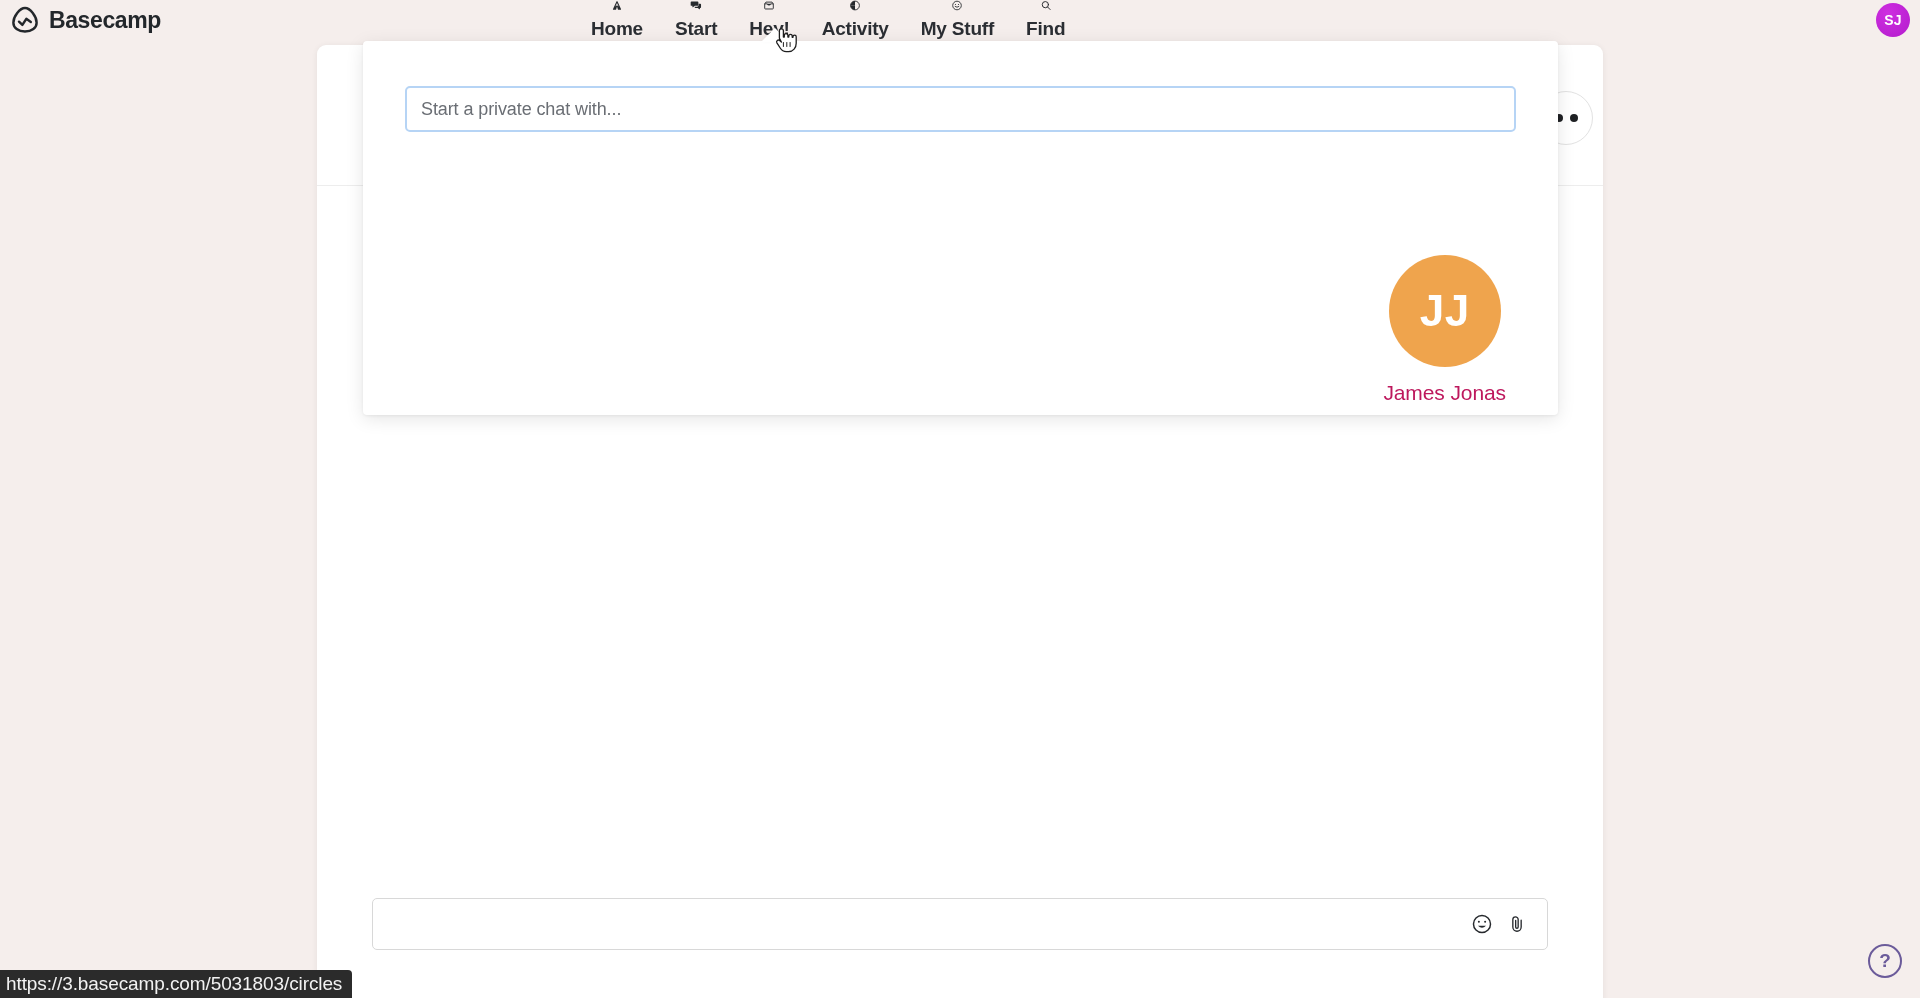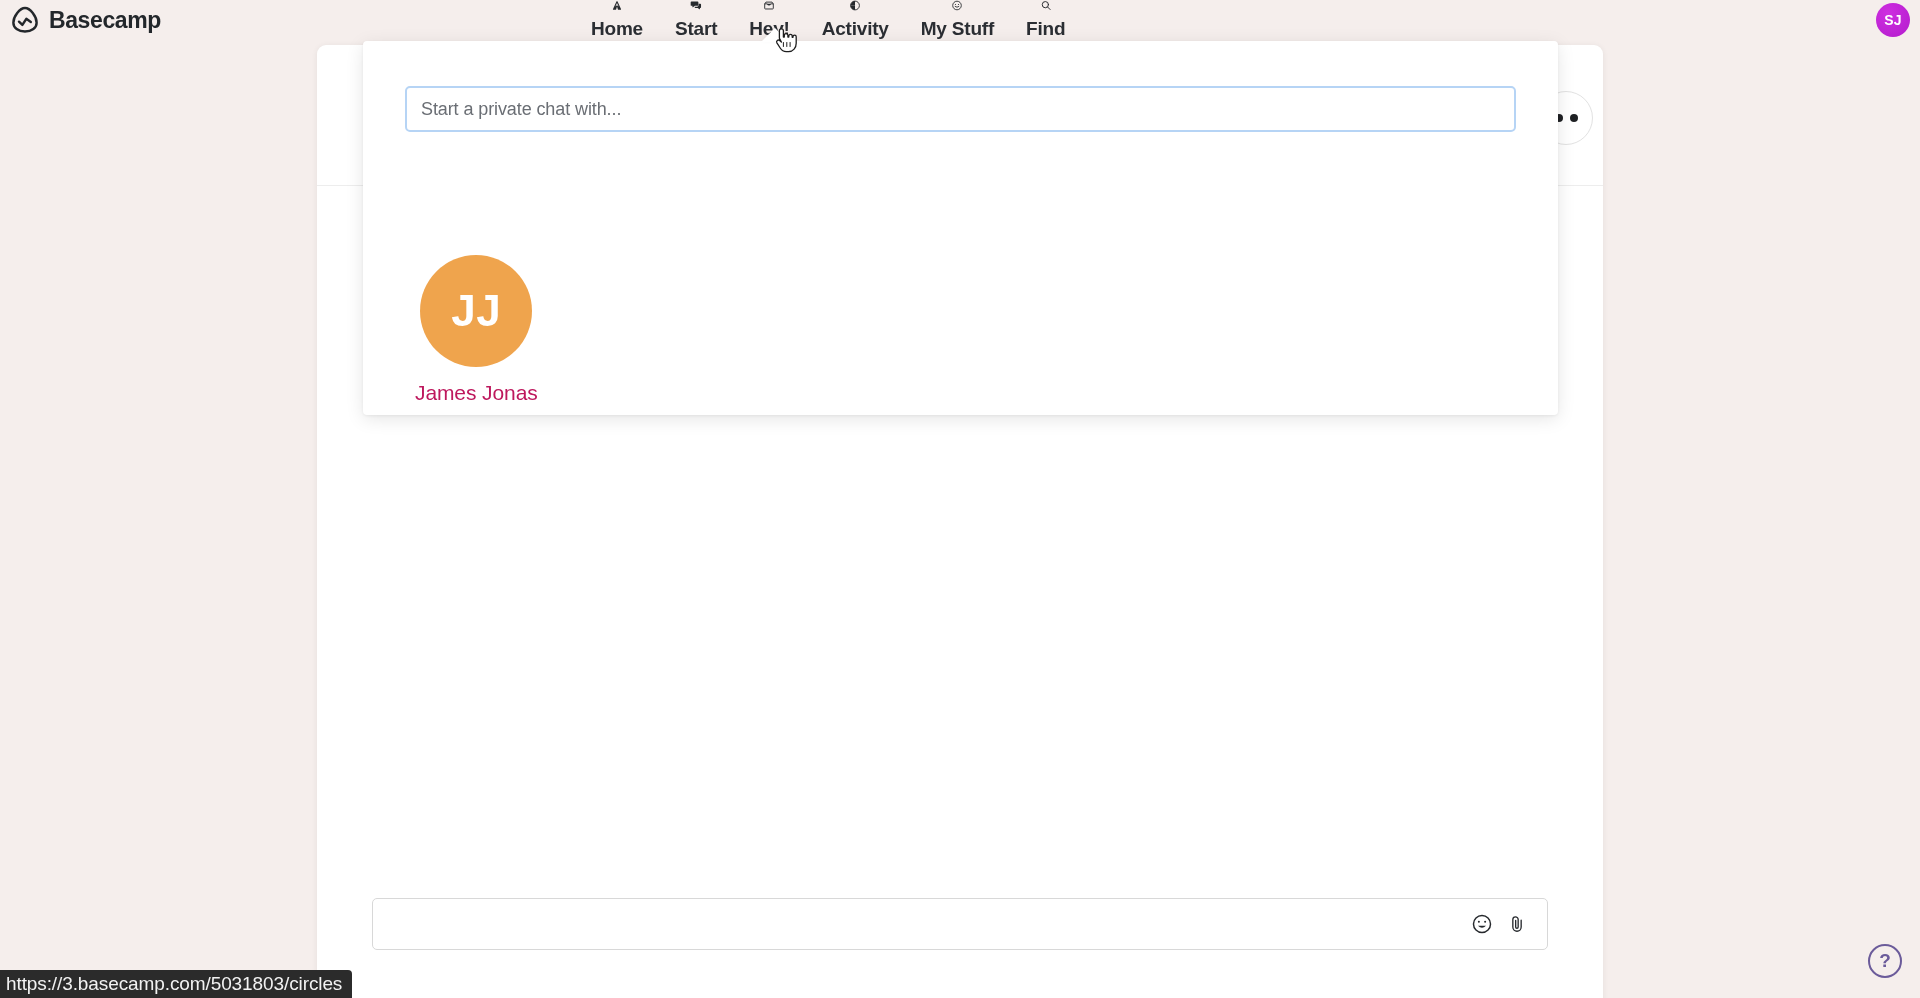--- a/index.html
+++ b/index.html
@@ -253,21 +253,21 @@
     letter-spacing: -0.2px;
     white-space: nowrap;
   }
 
   .recent-list {
     position: absolute;
     left: 42px;
     top: 208px;
     width: 1111px;
     display: flex;
-    justify-content: flex-start;
+    justify-content: flex-end;
     gap: 40px;
   }
   .person {
     display: flex;
     flex-direction: column;
     align-items: center;
     gap: 14px;
     cursor: pointer;
     padding: 6px 10px;
     border-radius: 6px;

